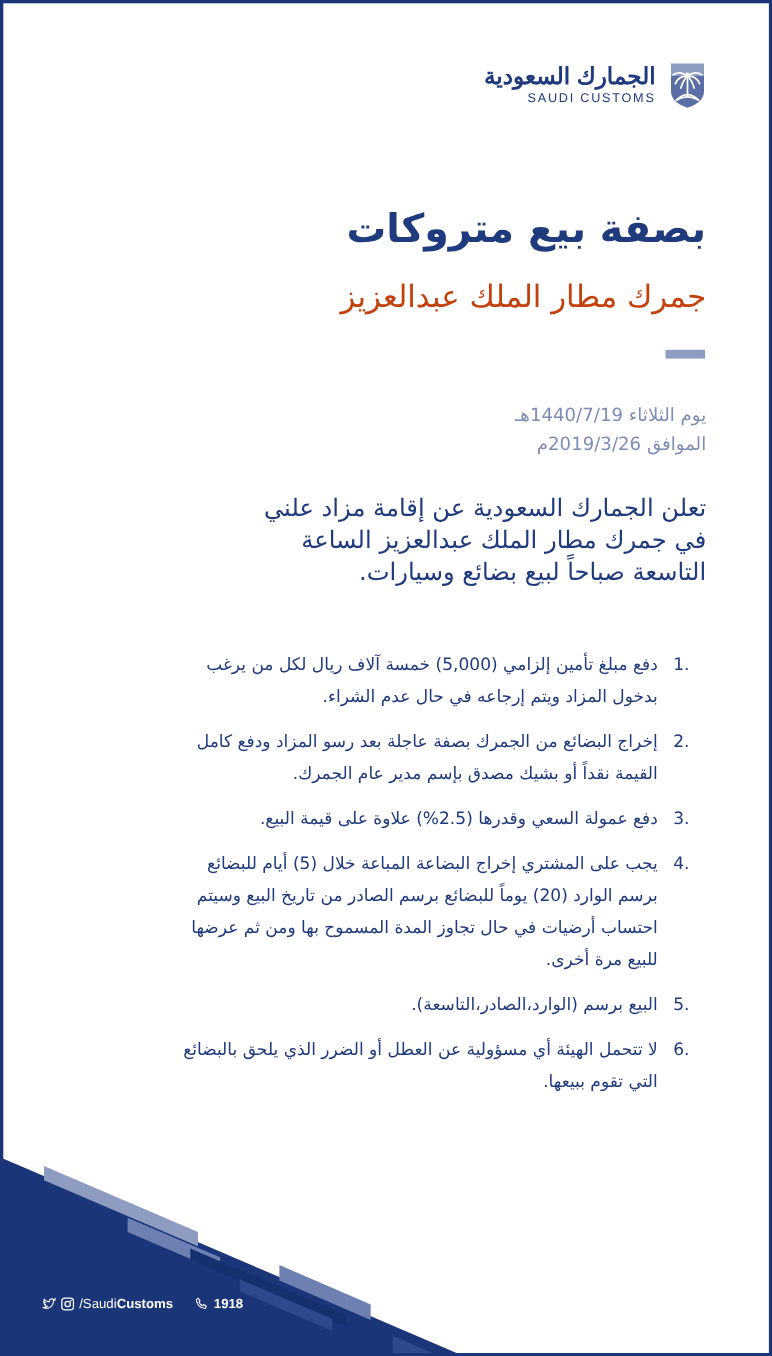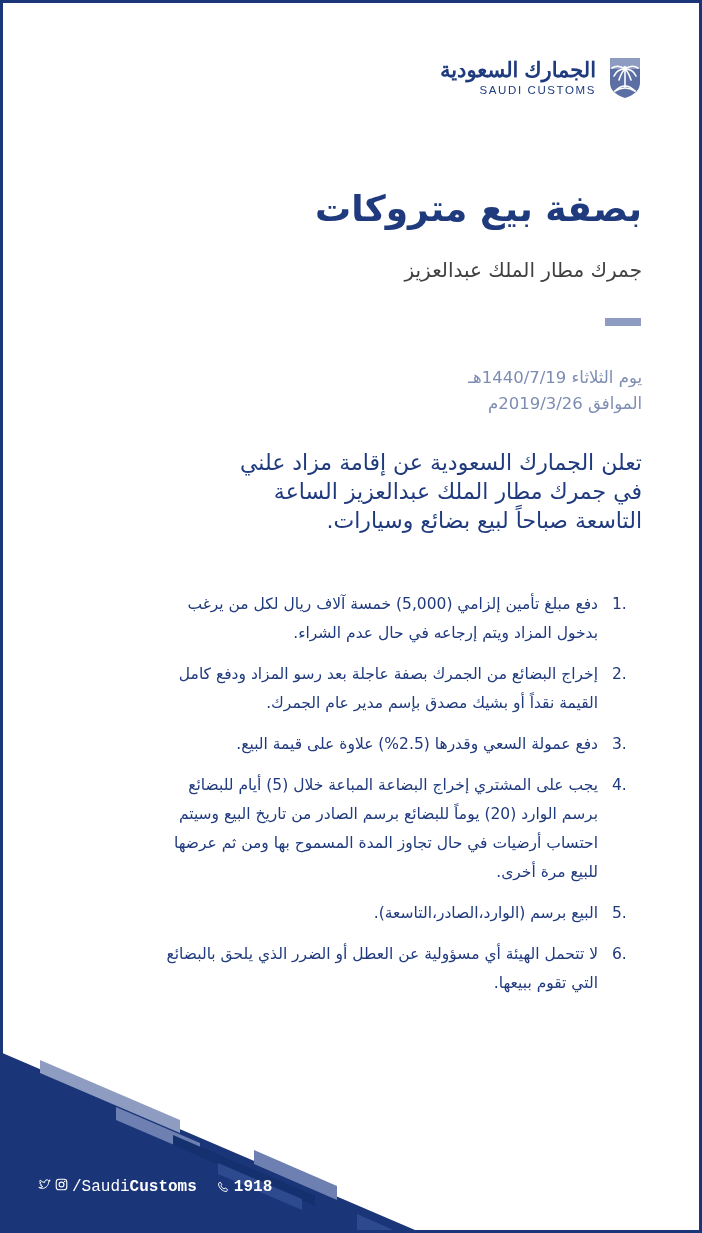--- a/index.html
+++ b/index.html
@@ -28,21 +28,21 @@
   .emblem { width: 34px; height: 44px; }
 
   
   .rtl { direction: rtl; text-align: right; }
   .title {
     position: absolute; right: 60px; top: 185px; width: 560px;
     font-size: 36px; font-weight: bold; color: #1f3a7d; line-height: 48px;
   }
   .subtitle {
     position: absolute; right: 60px; top: 248px; width: 560px;
-    font-size: 20px; color: #404040; line-height: 44px;
+    font-size: 28px; color: #c2410c; line-height: 44px;
   }
   .accent-bar {
     position: absolute; left: 605px; top: 318px; width: 36px; height: 8px; background: #8e9cc1;
   }
 
   
   .dates {
     position: absolute; right: 60px; top: 365px; width: 400px;
     font-size: 16.5px; color: #7d8cb3; line-height: 26px;
   }
@@ -67,23 +67,23 @@
     font-size: 15.5px; color: #1f3a7d; line-height: 29px;
   }
   .term-num {
     position: absolute; right: 0; top: 0; direction: ltr; width: 30px; text-align: left;
   }
   .term-text { display: block; }
 
   
   .deco { position: absolute; left: 0; bottom: 0; width: 702px; height: 240px; }
   .footer {
-    position: absolute; left: 38px; top: 1178px; display: flex; align-items: flex-start;
+    position: absolute; left: 38px; top: 1178px; display: flex; align-items: flex-end;
     color: #ffffff; direction: ltr;
-    font-family: Liberation Mono, monospace; font-size: 16px;
+    font-family: Liberation Sans, sans-serif; font-size: 12px;
   }
   .footer .ico { width: 13px; height: 13px; margin-right: 4px; display: inline-block; }
   .handle-thin { font-weight: normal; }
   .handle-bold { font-weight: bold; }
   .phone-wrap { display: flex; align-items: center; margin-left: 20px; font-weight: bold; }
 </style>
 </head>
 <body>
 
 <div class="page">

